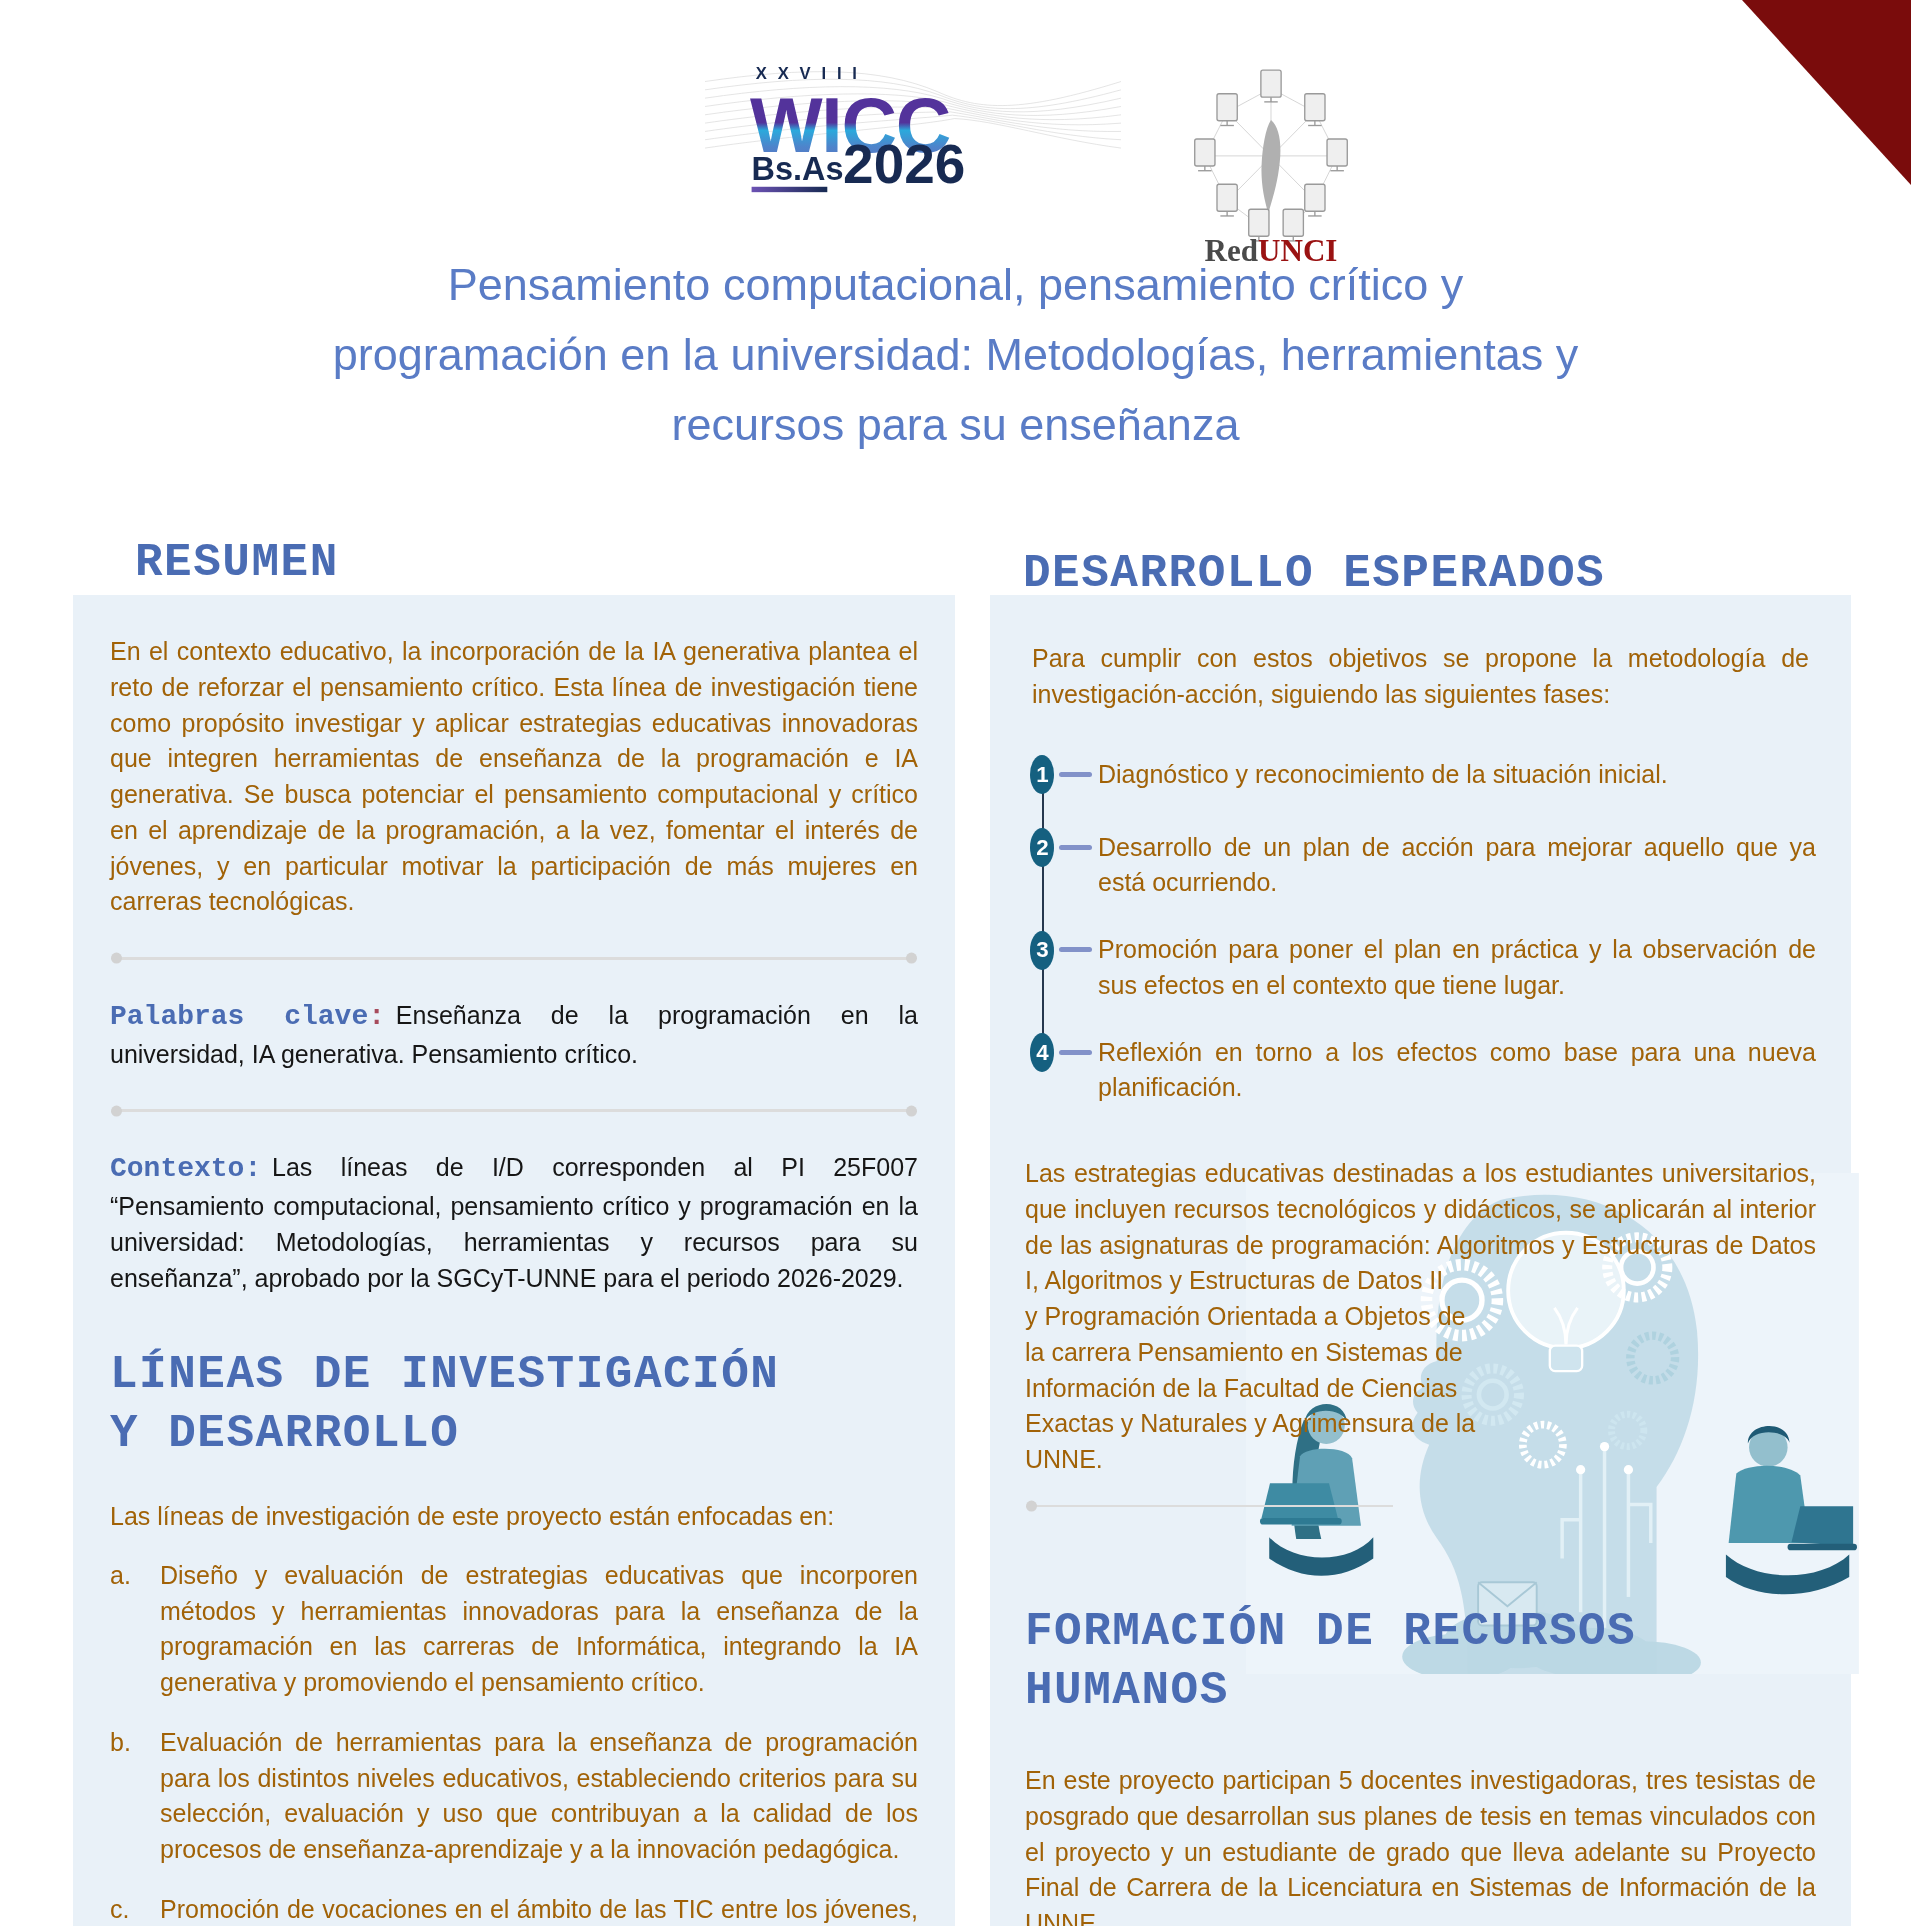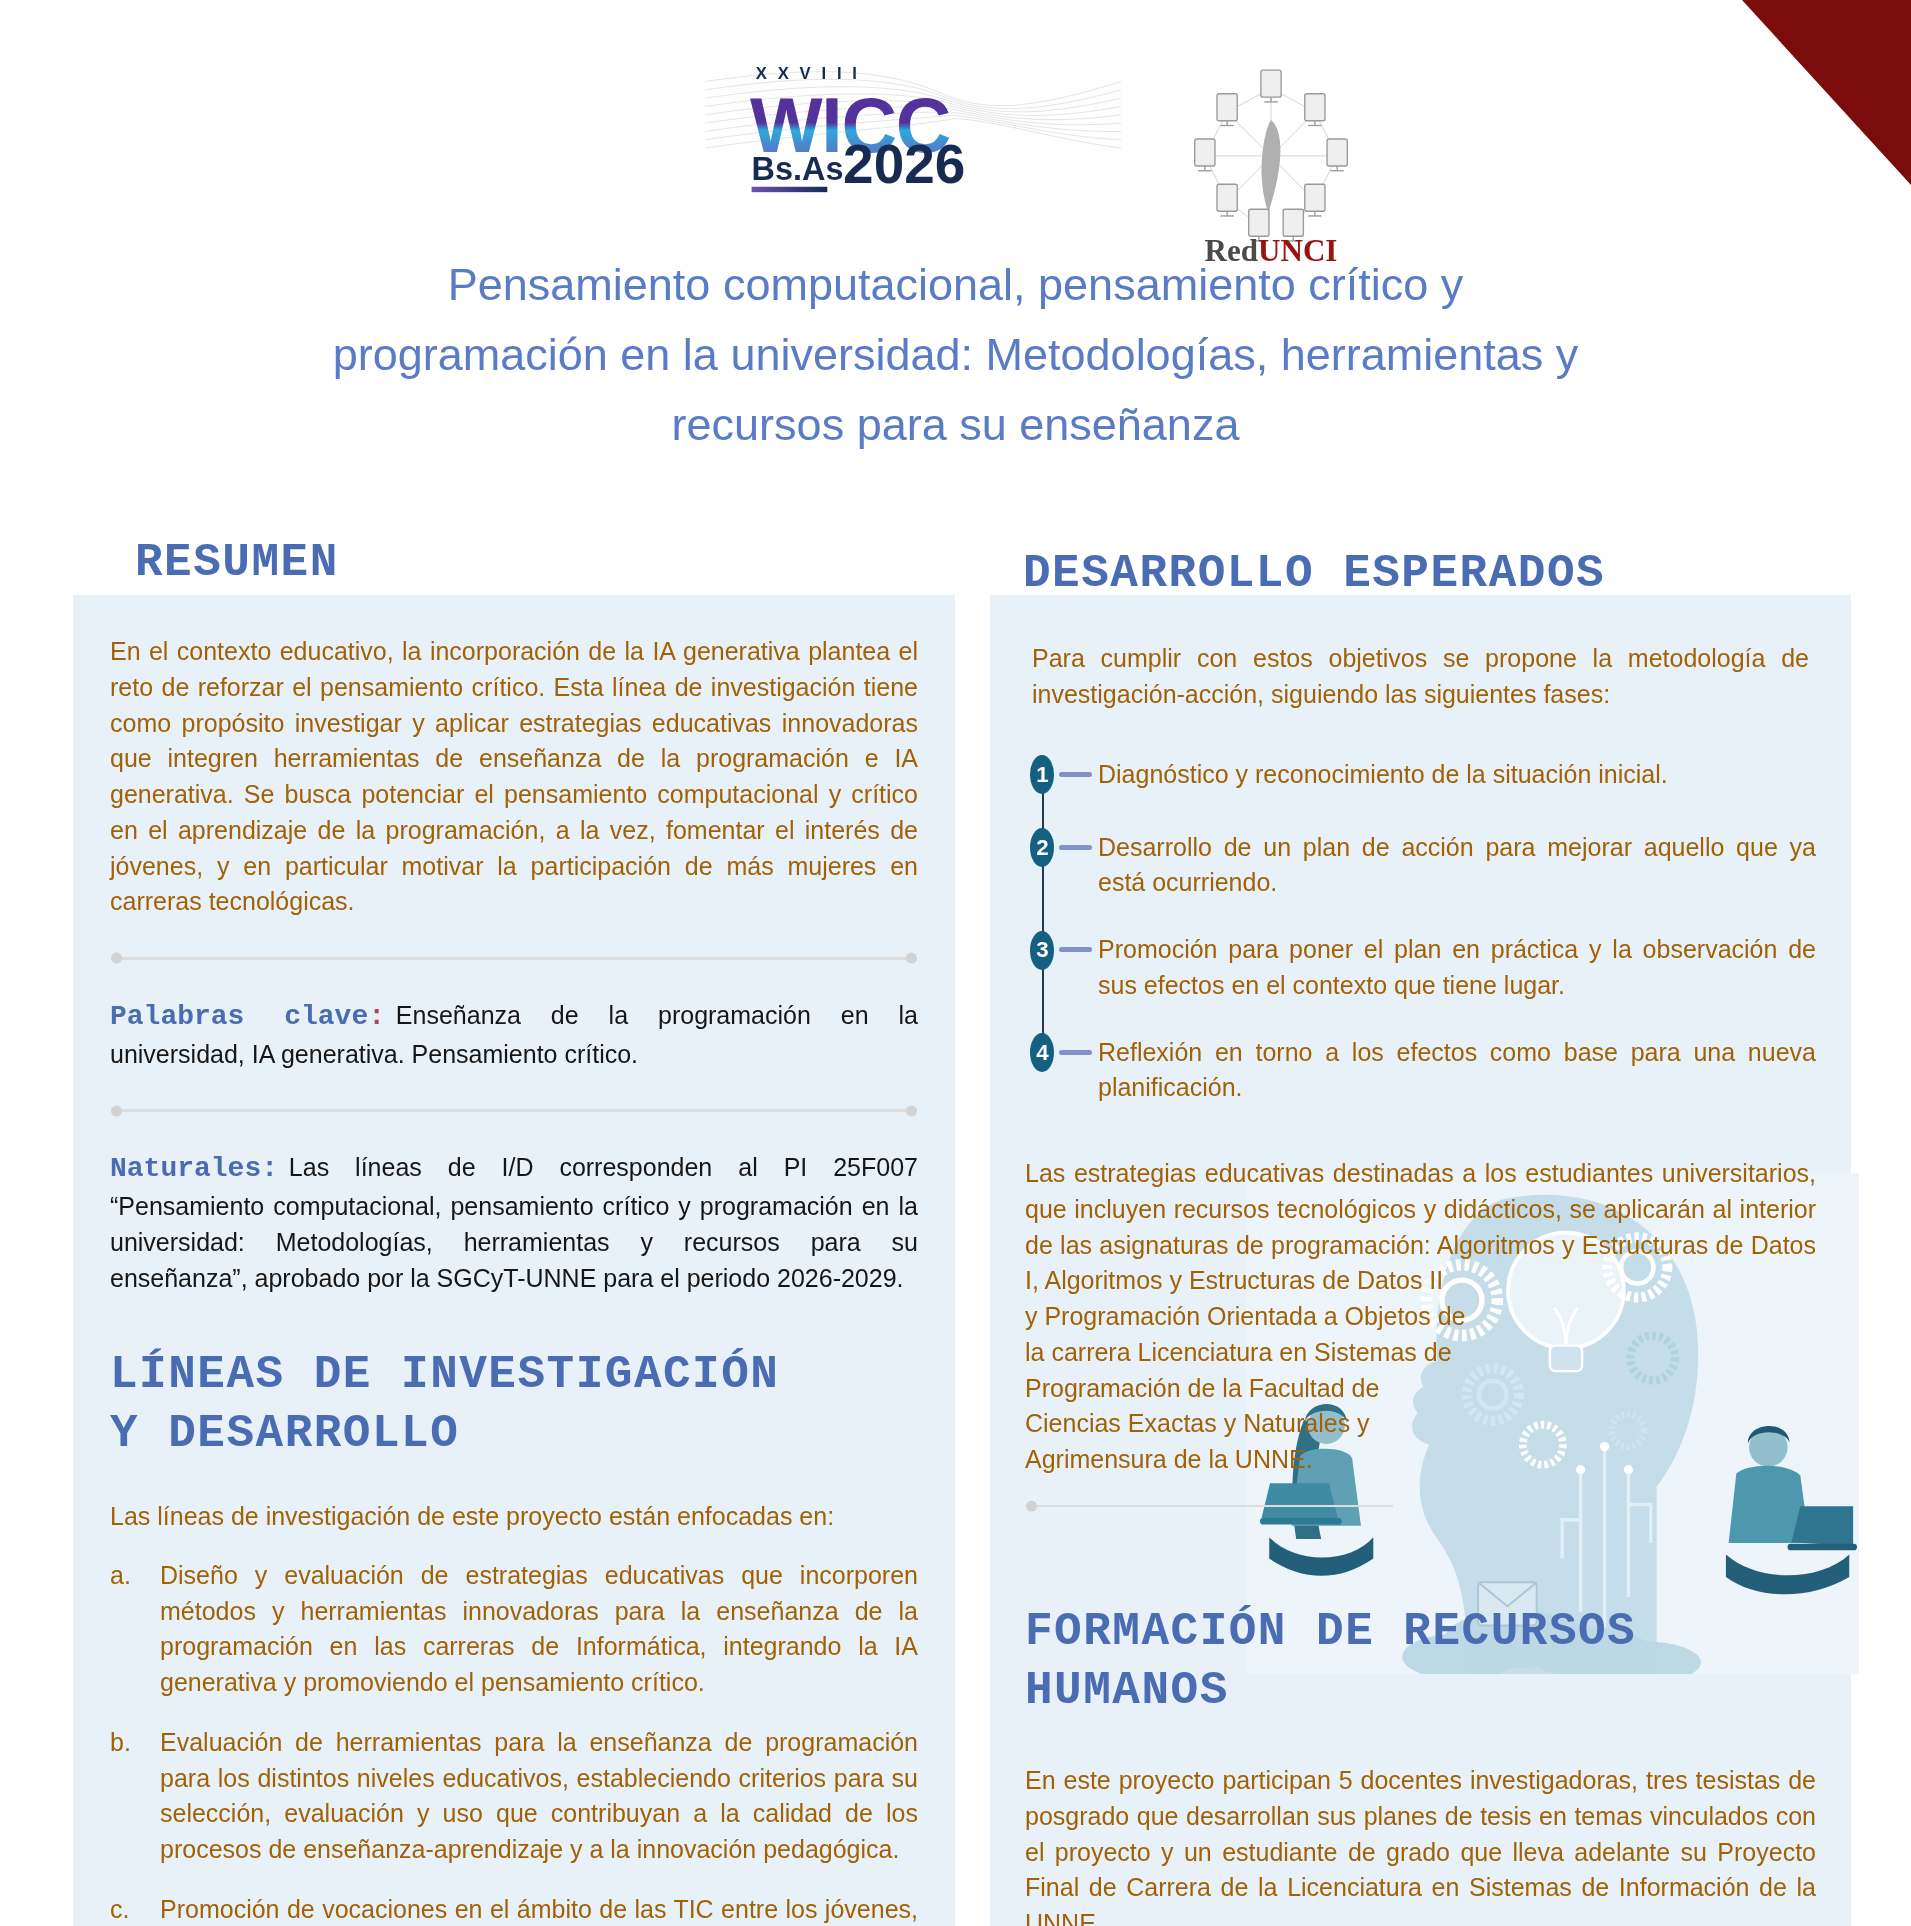--- a/index.html
+++ b/index.html
@@ -193,21 +193,21 @@
 
     <div class="divider"></div>
 
     <p class="kw-line" style="margin:0;">
       <span class="kw-label">Palabras clave</span><span class="kw-colon">:</span><span class="kw-text">Enseñanza de la programación en la universidad, IA generativa. Pensamiento crítico.</span>
     </p>
 
     <div class="divider"></div>
 
     <p class="kw-line" style="margin:0;">
-      <span class="kw-label">Naturales:</span><span class="kw-text">Las líneas de I/D corresponden al PI 25F007 “Pensamiento computacional, pensamiento crítico y programación en la universidad: Metodologías, herramientas y recursos para su enseñanza”, aprobado por la SGCyT-UNNE para el periodo 2026-2029.</span>
+      <span class="kw-label">Contexto:</span><span class="kw-text">Las líneas de I/D corresponden al PI 25F007 “Pensamiento computacional, pensamiento crítico y programación en la universidad: Metodologías, herramientas y recursos para su enseñanza”, aprobado por la SGCyT-UNNE para el periodo 2026-2029.</span>
     </p>
 
     <div class="mono-heading panel-heading">
       <div>LÍNEAS DE INVESTIGACIÓN</div>
       <div>Y DESARROLLO</div>
     </div>
 
     <p class="bt" style="margin:0 0 23px 0;">Las líneas de investigación de este proyecto están enfocadas en:</p>
 
     <div class="bt abc-item">
@@ -309,21 +309,21 @@
         </g>
         <g>
           <rect x="602" y="1062" width="152" height="112" rx="10" fill="#D8E9F1" stroke="#A8C8D6" stroke-width="5"></rect>
           <path d="M602,1062 L678,1124 L754,1062" fill="none" stroke="#A8C8D6" stroke-width="5"></path>
         </g>
       </svg>
     </div>
 
     <div class="estrategias-block">
       <p class="bt estrategias-p1" style="margin:0;">Las estrategias educativas destinadas a los estudiantes universitarios, que incluyen recursos tecnológicos y didácticos, se aplicarán al interior de las asignaturas de programación: Algoritmos y Estructuras de Datos I, Algoritmos y Estructuras de Datos II</p>
-      <p class="bt estrategias-p2" style="margin:0;">y Programación Orientada a Objetos de la carrera Licenciatura en Sistemas de Programación de la Facultad de Ciencias Exactas y Naturales y Agrimensura de la UNNE.</p>
+      <p class="bt estrategias-p2" style="margin:0;">y Programación Orientada a Objetos de la carrera Pensamiento en Sistemas de Información de la Facultad de Ciencias Exactas y Naturales y Agrimensura de la UNNE.</p>
     </div>
 
     <div class="divider left-dot-only short"></div>
 
     <div class="mono-heading formacion-heading">FORMACIÓN DE RECURSOS HUMANOS</div>
     <p class="bt formacion-body" style="margin:0;">En este proyecto participan 5 docentes investigadoras, tres tesistas de posgrado que desarrollan sus planes de tesis en temas vinculados con el proyecto y un estudiante de grado que lleva adelante su Proyecto Final de Carrera de la Licenciatura en Sistemas de Información de la UNNE.</p>
   </div>
 
 </div>
 

